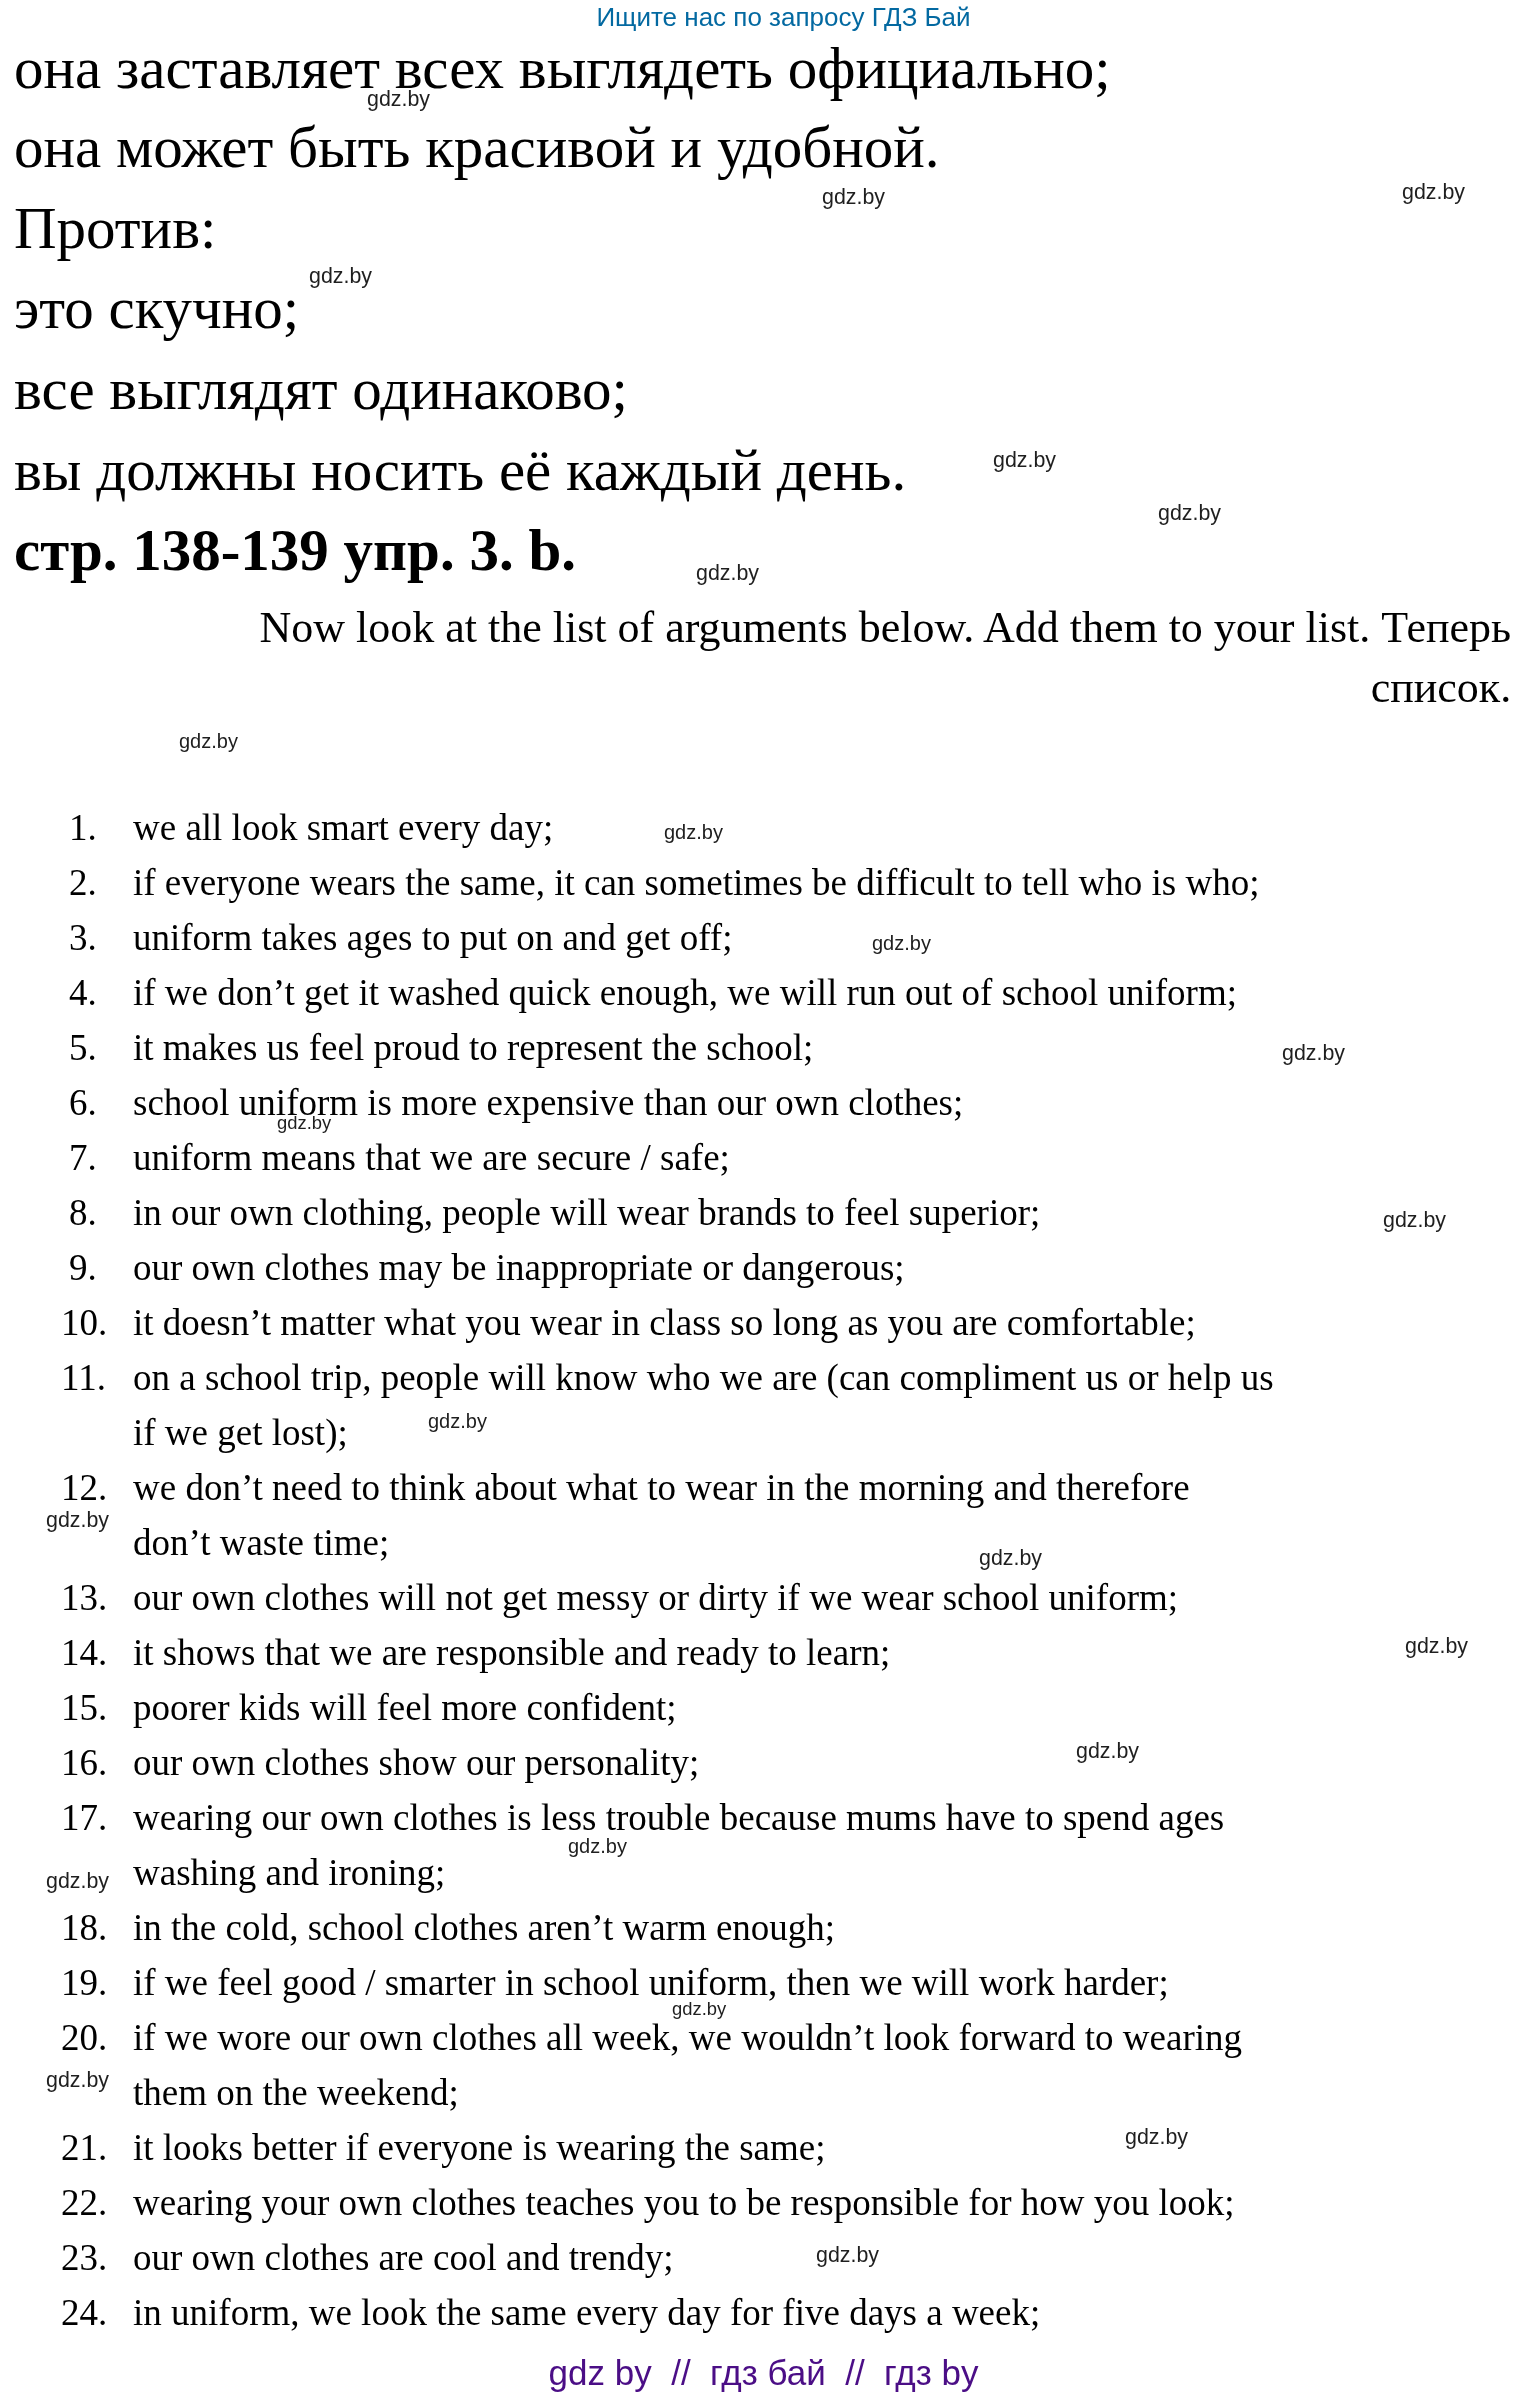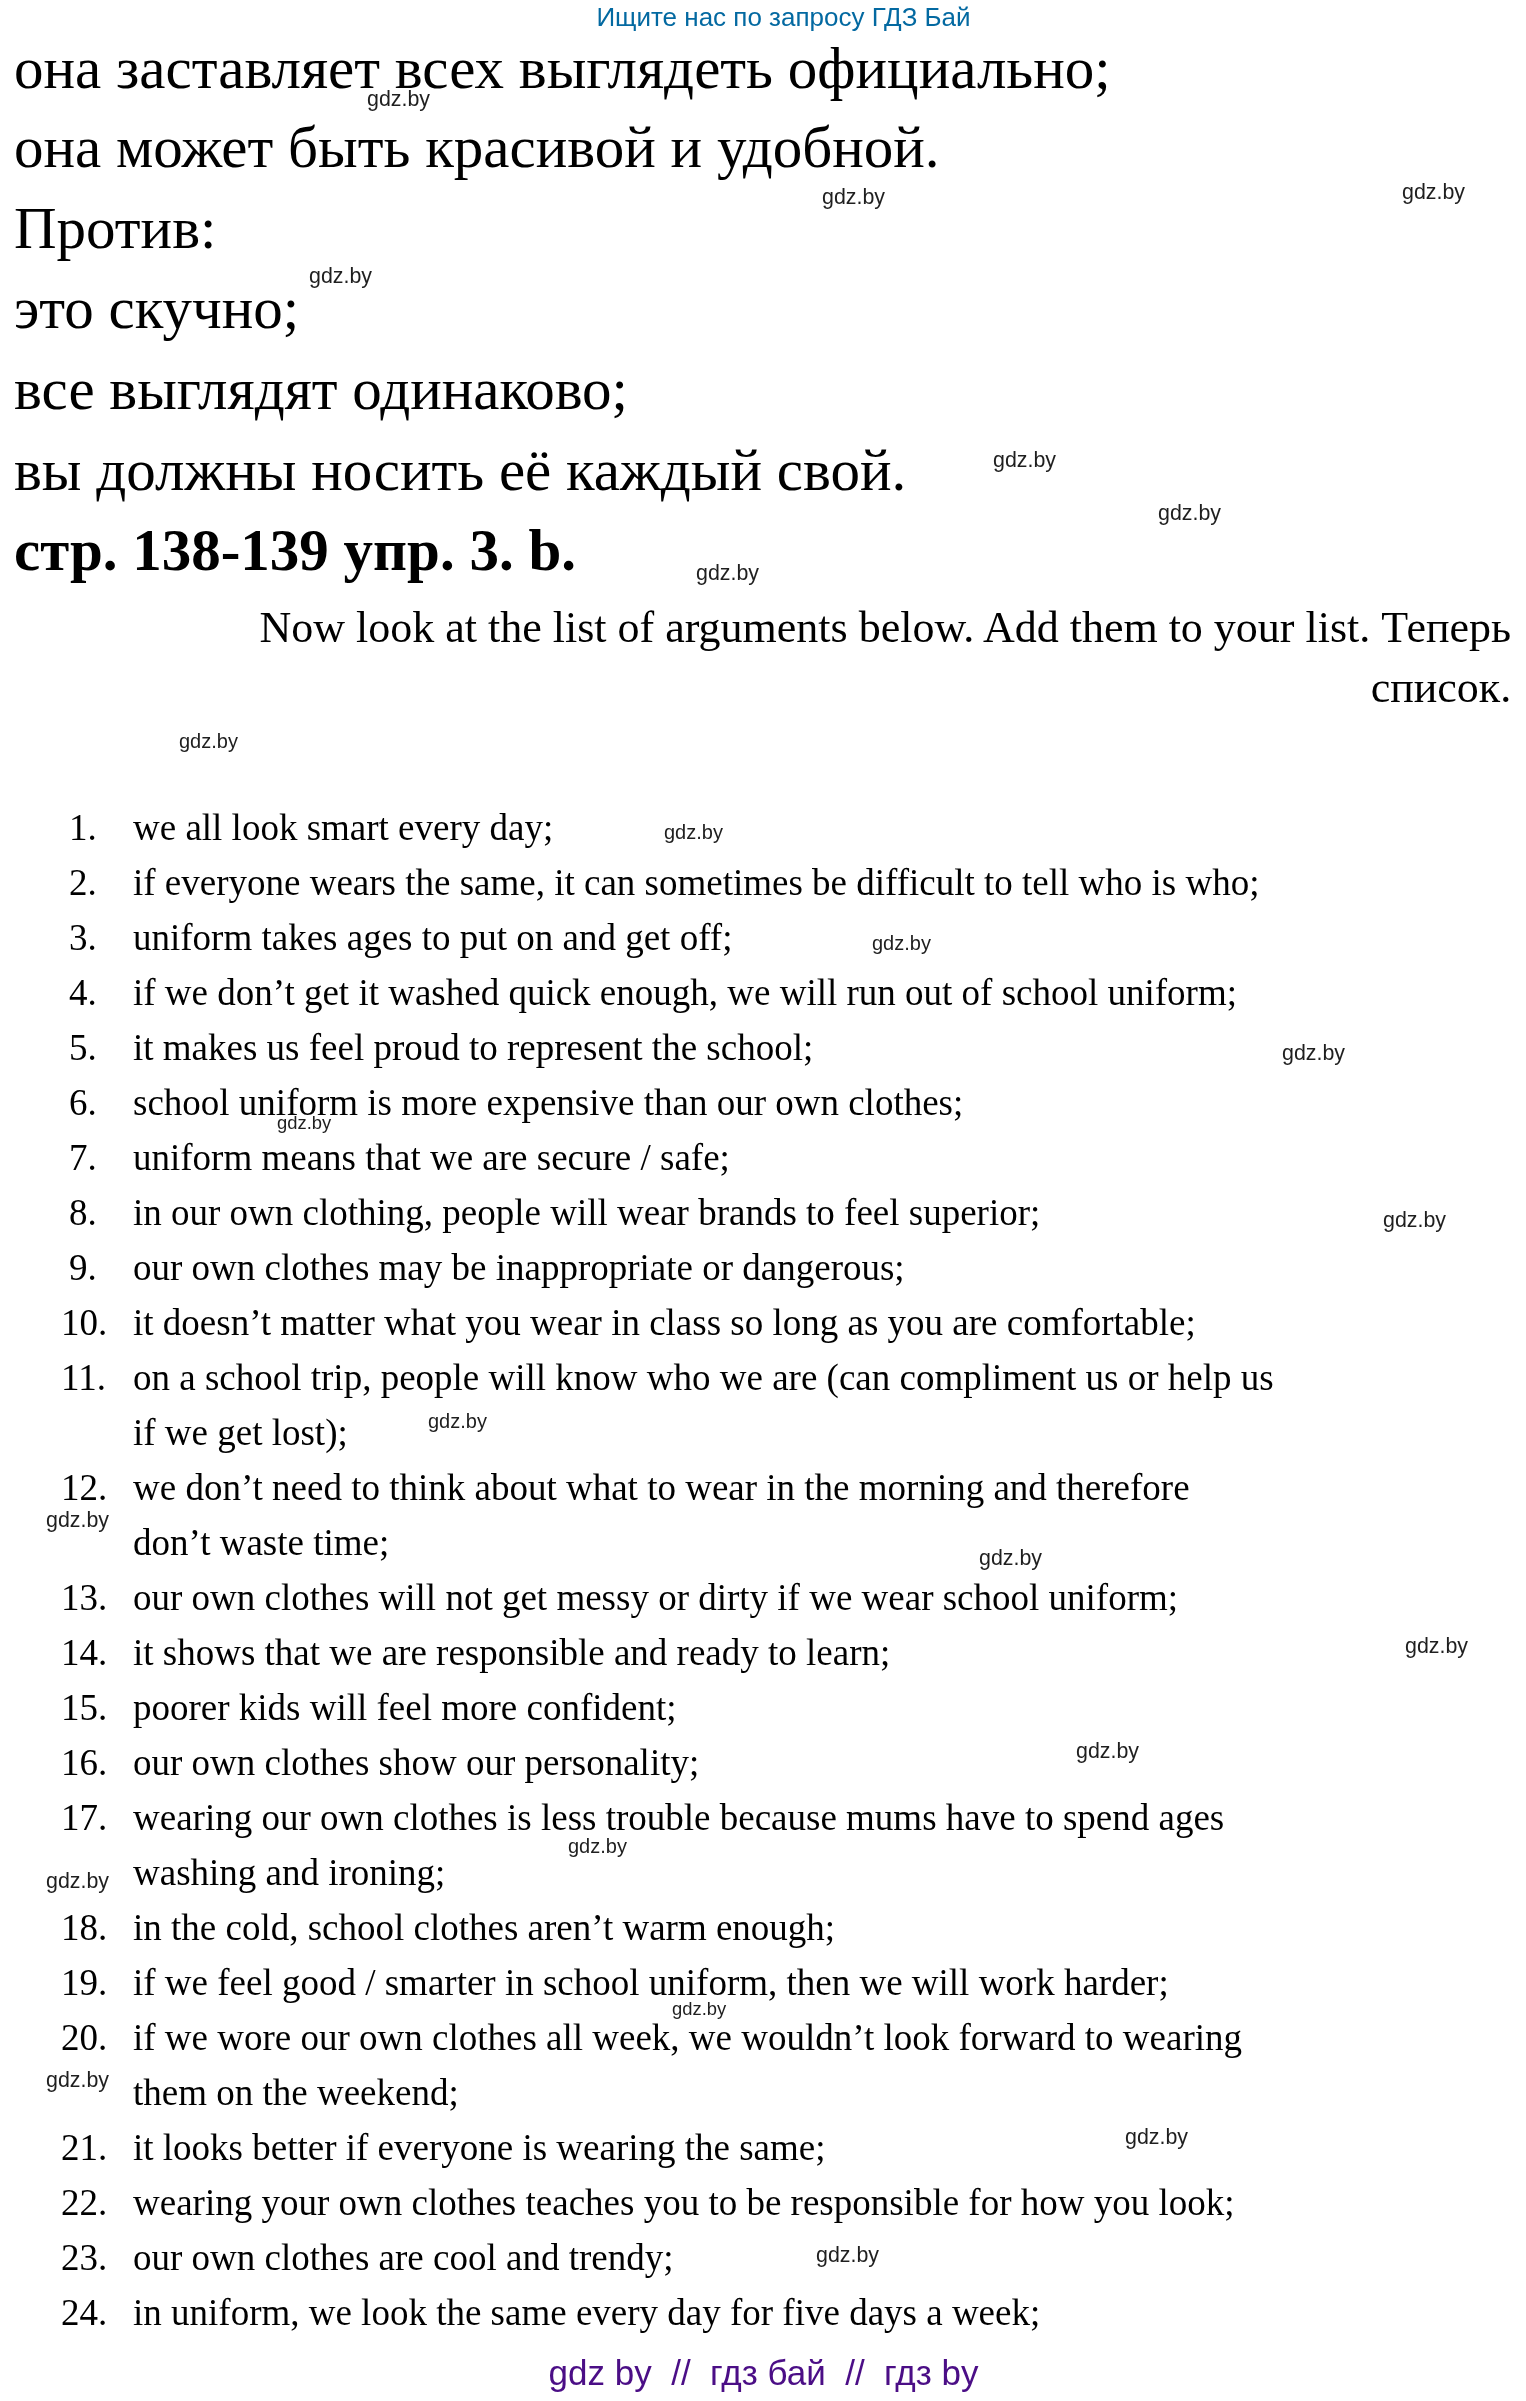--- a/index.html
+++ b/index.html
@@ -37,21 +37,21 @@
 </head>
 <body>
 
 <div class="green-header" style="color: #0369a1; padding-left: 20px;">Ищите нас по запросу ГДЗ Бай</div>
 
 <div class="tline" style="top:40px">она заставляет всех выглядеть официально;</div>
 <div class="tline" style="top:119px">она может быть красивой и удобной.</div>
 <div class="tline" style="top:200px">Против:</div>
 <div class="tline" style="top:280px">это скучно;</div>
 <div class="tline" style="top:361px">все выглядят одинаково;</div>
-<div class="tline" style="top:442px">вы должны носить её каждый свой.</div>
+<div class="tline" style="top:442px">вы должны носить её каждый день.</div>
 <div class="tline bold" style="top:522px">стр. 138-139 упр. 3. b.</div>
 
 <div class="instr">
   <div class="iline">Now look at the list of arguments below. Add them to your list. Теперь</div>
   <div class="iline">список.</div>
 </div>
 
 <div class="args">
     <div class="li-line"><span class="num">1.</span><span>we all look smart every day;</span></div>
     <div class="li-line"><span class="num">2.</span><span>if everyone wears the same, it can sometimes be difficult to tell who is who;</span></div>

